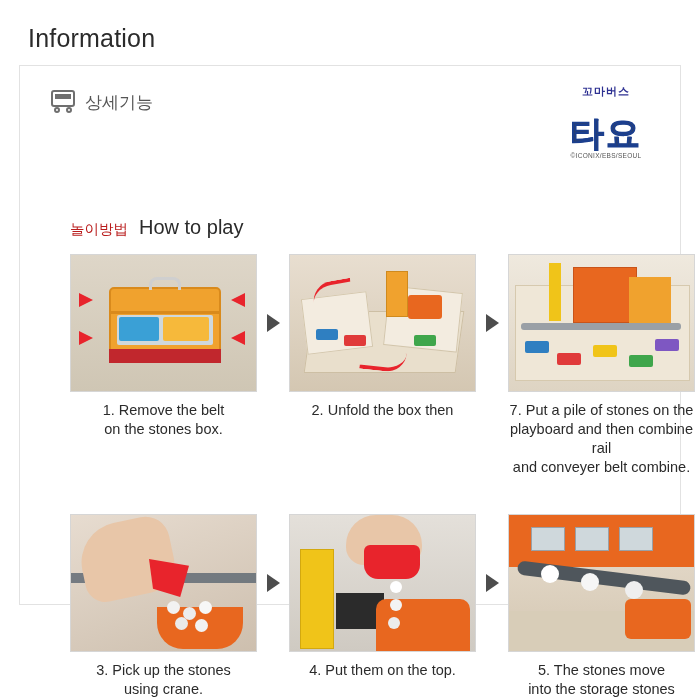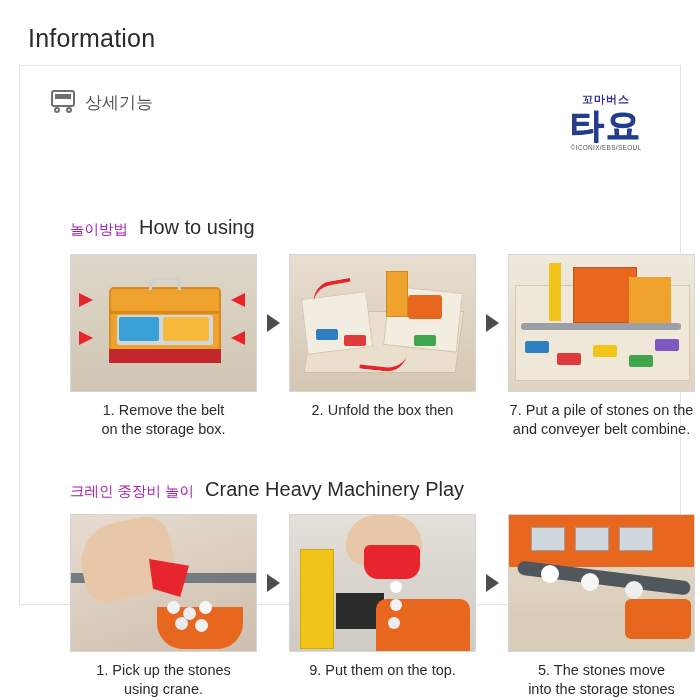--- a/index.html
+++ b/index.html
@@ -65,46 +65,46 @@
     right: 26px;
     top: 18px;
     width: 96px;
     text-align: center;
   }
   .logo-top {
     font-size: 11px;
     color: #2e3192;
     letter-spacing: 1px;
     font-weight: bold;
-    margin-top: 8px;
   }
   .logo-main {
     font-size: 34px;
     font-weight: bold;
-    color: #be185d;
+    color: #404040;
     line-height: 36px;
     letter-spacing: 2px;
+    margin-top: 16px;
     -webkit-text-stroke: 1px #1b3f8f;
   }
   .logo-sub {
     font-size: 6.5px;
     color: #555;
     letter-spacing: 0.3px;
     margin-top: 1px;
   }
   
   .sec-head {
     position: absolute;
     display: flex;
     align-items: baseline;
     gap: 11px;
   }
   .sec-ko {
     font-size: 14.5px;
-    color: #a21caf;
+    color: #b91c1c;
   }
   .sec-en {
     font-size: 20px;
     color: #2b2b2b;
   }
   .sec1-head { left: 50px; top: 150px; }
   .sec2-head { left: 50px; top: 412px; }
 
   .row {
     position: absolute;
@@ -245,42 +245,42 @@
     </div>
 
     <div class="logo">
       <div class="logo-top">꼬마버스</div>
       <div class="logo-main">타요</div>
       <div class="logo-sub">©ICONIX/EBS/SEOUL</div>
     </div>
 
     <div class="sec-head sec1-head">
       <div class="sec-ko">놀이방법</div>
-      <div class="sec-en">How to using</div>
+      <div class="sec-en">How to play</div>
     </div>
 
     <div class="row row1">
 
       <div class="step">
         <div class="thumb bg-table">
           <div class="sh t1-case"></div>
           <div class="sh t1-handle"></div>
           <div class="sh t1-pic"></div>
           <div class="sh t1-pic2"></div>
           <div class="sh t1-pic3"></div>
           <div class="sh t1-caseline"></div>
           <div class="sh t1-band"></div>
           <div class="sh t1-arrow t1-a1"></div>
           <div class="sh t1-arrow t1-a2"></div>
           <div class="sh t1-arrow t1-a3"></div>
           <div class="sh t1-arrow t1-a4"></div>
         </div>
         <div class="caption">
           <div>1. Remove the belt</div>
-          <div>on the storage box.</div>
+          <div>on the stones box.</div>
         </div>
       </div>
 
       <div class="arrow">
           <span></span>
         </div>
 
       <div class="step">
         <div class="thumb bg-wood">
           <div class="sh t2-base"></div>
@@ -311,68 +311,65 @@
           <div class="sh t3-crane"></div>
           <div class="sh t3-rail"></div>
           <div class="sh t3-c1"></div>
           <div class="sh t3-c2"></div>
           <div class="sh t3-c3"></div>
           <div class="sh t3-c4"></div>
           <div class="sh t3-c5"></div>
         </div>
         <div class="caption">
           <div>7. Put a pile of stones on the</div>
+          <div>playboard and then combine rail</div>
           <div>and conveyer belt combine.</div>
         </div>
       </div>
 
     </div>
 
-    <div class="sec-head sec2-head">
-      <div class="sec-ko">크레인 중장비 놀이</div>
-      <div class="sec-en">Crane Heavy Machinery Play</div>
-    </div>
 
     <div class="row row2">
 
       <div class="step">
         <div class="thumb bg-hand">
           <div class="sh t4-strip"></div>
           <div class="sh t4-hand"></div>
           <div class="sh t4-part"></div>
           <div class="sh t4-bucket"></div>
           <div class="sh t4-stone1"></div>
           <div class="sh t4-stone2"></div>
           <div class="sh t4-stone3"></div>
           <div class="sh t4-stone4"></div>
           <div class="sh t4-stone5"></div>
         </div>
         <div class="caption">
-          <div>1. Pick up the stones</div>
+          <div>3. Pick up the stones</div>
           <div>using crane.</div>
         </div>
       </div>
 
       <div class="arrow">
           <span></span>
         </div>
 
       <div class="step">
         <div class="thumb bg-gray">
           <div class="sh t5-col"></div>
           <div class="sh t5-cab"></div>
           <div class="sh t5-body"></div>
           <div class="sh t5-hand"></div>
           <div class="sh t5-part"></div>
           <div class="sh t5-s1"></div>
           <div class="sh t5-s2"></div>
           <div class="sh t5-s3"></div>
         </div>
         <div class="caption">
-          <div>9. Put them on the top.</div>
+          <div>4. Put them on the top.</div>
           <div></div>
         </div>
       </div>
 
       <div class="arrow">
           <span></span>
         </div>
 
       <div class="step">
         <div class="thumb bg-wood">

